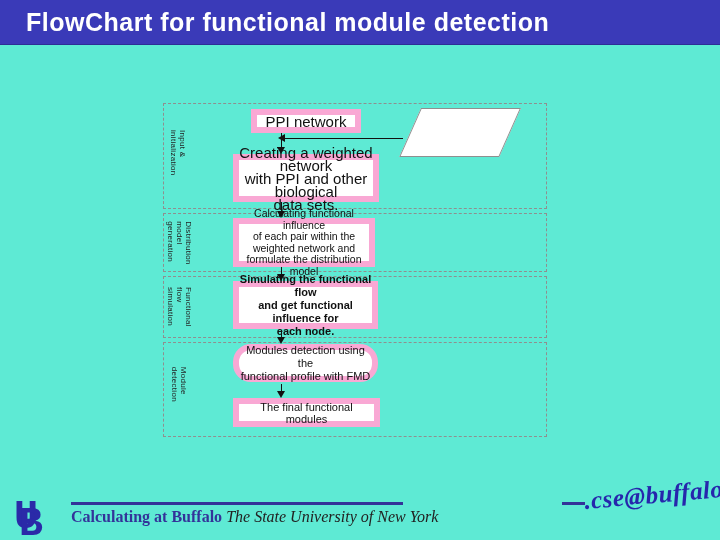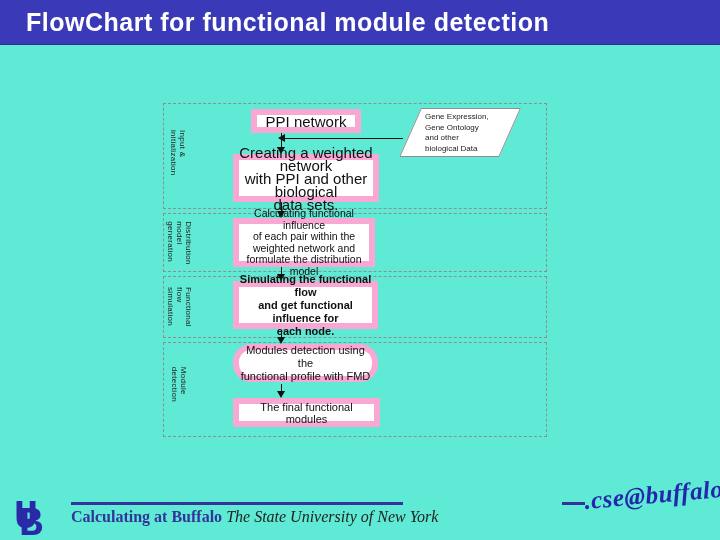--- a/index.html
+++ b/index.html
@@ -120,24 +120,20 @@
       <div class="fc-label">Functional flow
 simulation</div>
     </div>
     <div class="fc-section sec4">
       <div class="fc-label">Module detection</div>
     </div>
 
     <div class="fc-box box-ppi">PPI network</div>
 
     <div class="para-shape"></div>
-    <div class="para-text">Gene Expression,
-Gene Ontology
-and other
-biological Data</div>
 
     <div class="fc-box box-creating">Creating a weighted network
 with PPI and other biological
 data sets.</div>
     <div class="fc-box box-calculating">Calculating functional influence
 of each pair within the
 weighted network and
 formulate the distribution model</div>
     <div class="fc-box box-simulating">Simulating the functional flow
 and get functional influence for

